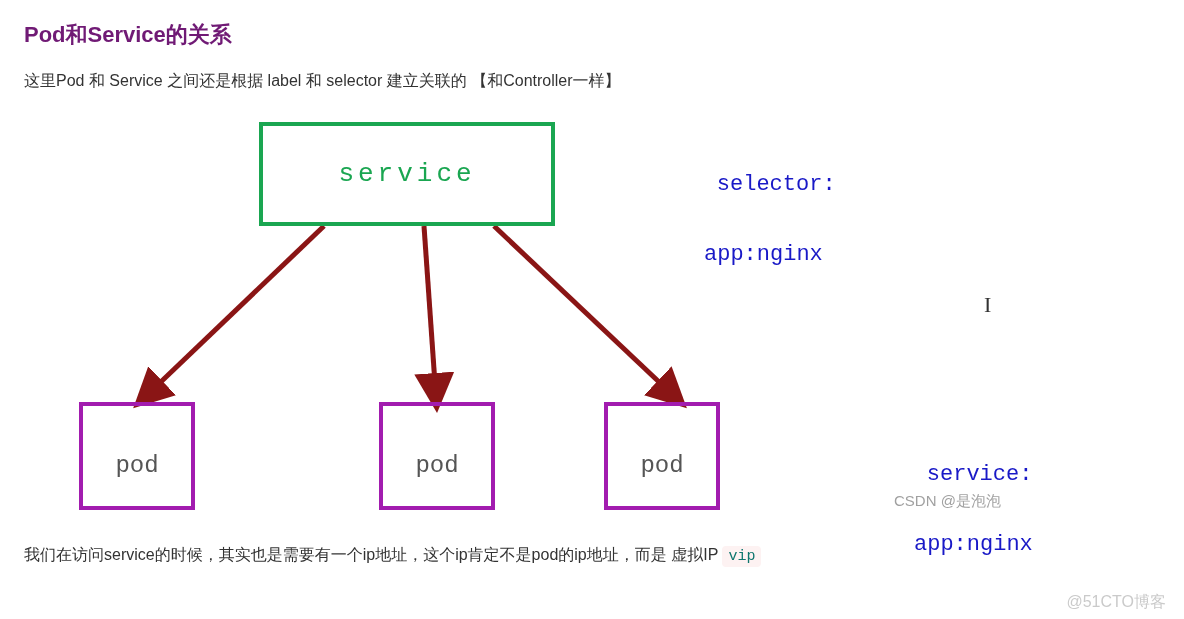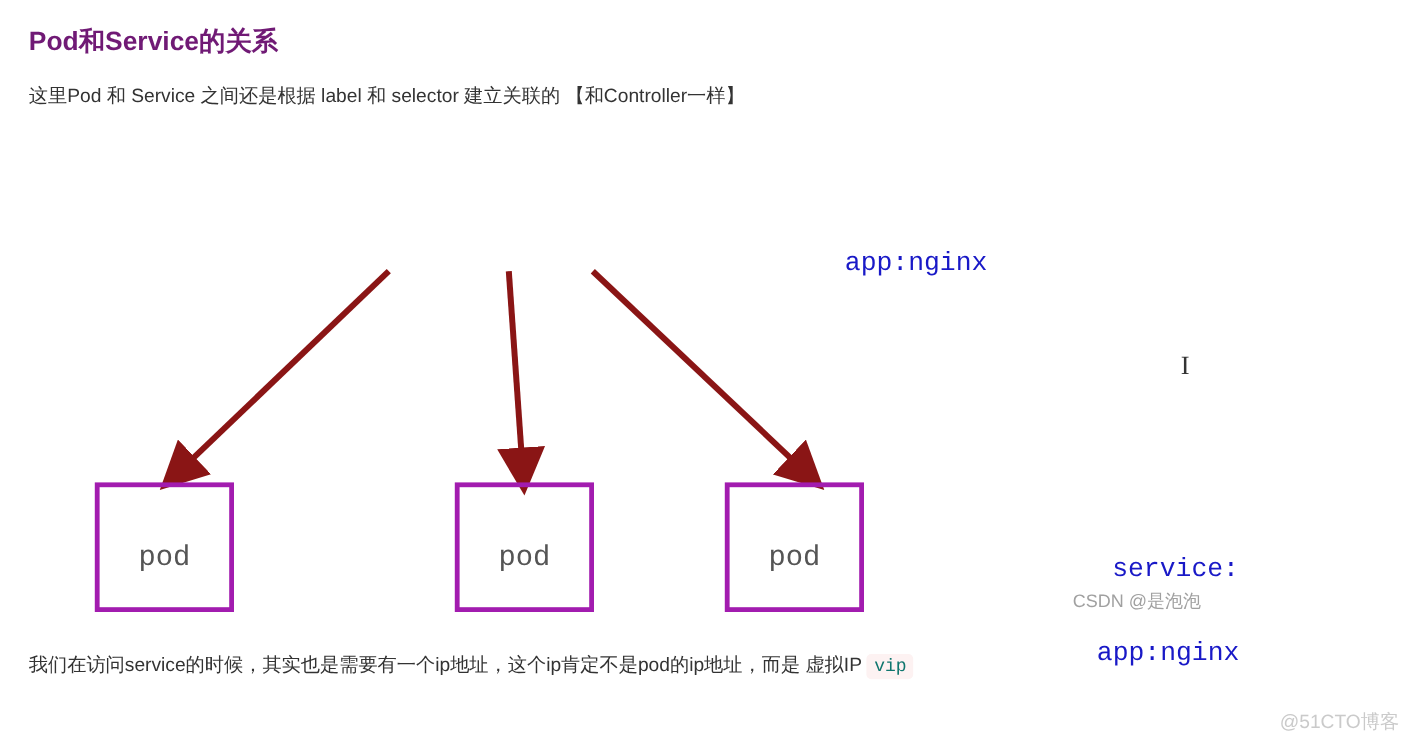--- a/index.html
+++ b/index.html
@@ -124,32 +124,36 @@
     <defs>
       <marker id="ah" markerWidth="8" markerHeight="8" refX="5" refY="4" orient="auto">
         <path d="M0,0 L8,4 L0,8 Z" fill="#8a1515"></path>
       </marker>
     </defs>
     <line x1="300" y1="114" x2="120" y2="286" stroke="#8a1515" stroke-width="5" marker-end="url(#ah)"></line>
     <line x1="400" y1="114" x2="412" y2="286" stroke="#8a1515" stroke-width="5" marker-end="url(#ah)"></line>
     <line x1="470" y1="114" x2="652" y2="286" stroke="#8a1515" stroke-width="5" marker-end="url(#ah)"></line>
   </svg>
 
+  <div class="service-box">
+    <span>service</span>
+  </div>
 
   <div class="pod-box pod1">
     <span>pod</span>
   </div>
   <div class="pod-box pod2">
     <span>pod</span>
   </div>
   <div class="pod-box pod3">
     <span>pod</span>
   </div>
 
   <div class="anno anno1">
+    <span>selector:</span>
     <span class="indent">app:nginx</span>
   </div>
 
   <div class="anno anno2">
     <span>service:</span>
     <span class="indent">app:nginx</span>
   </div>
 
   <div class="csdn-mark">CSDN @是泡泡</div>
 

